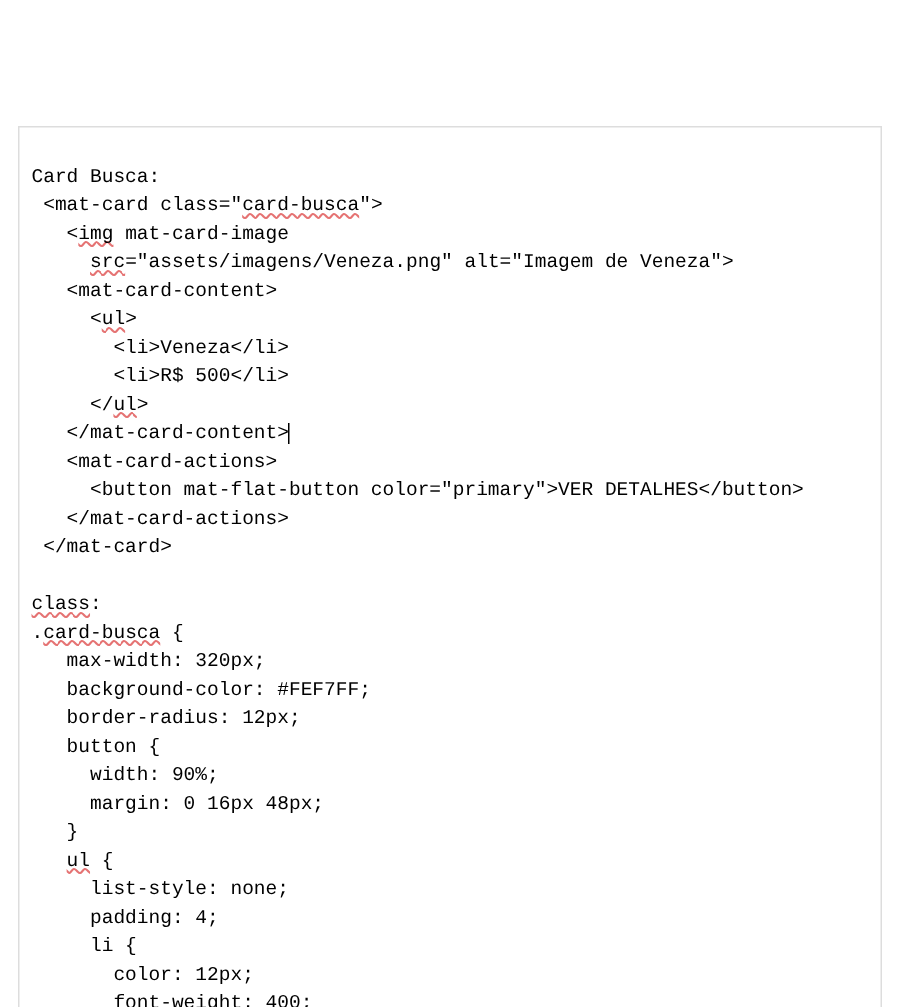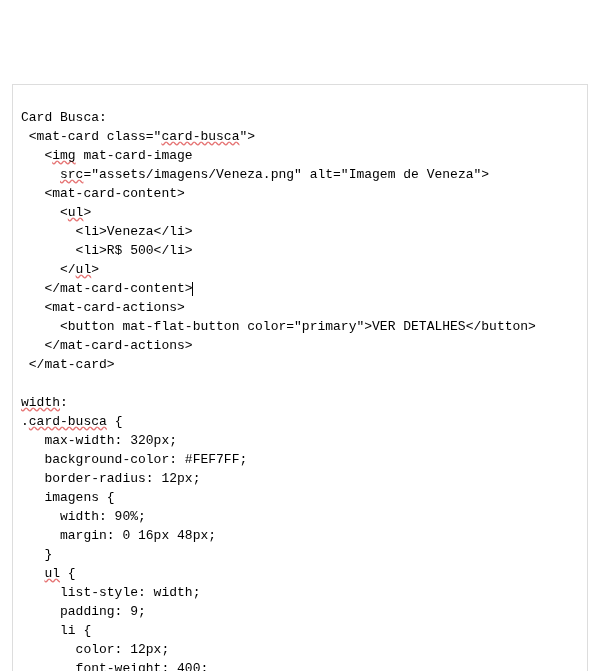--- a/index.html
+++ b/index.html
@@ -50,32 +50,32 @@
 <span><span>     &lt;</span><span class="squiggle">ul</span><span>&gt;</span></span>
 <span>       &lt;li&gt;Veneza&lt;/li&gt;</span>
 <span>       &lt;li&gt;R$ 500&lt;/li&gt;</span>
 <span><span>     &lt;/</span><span class="squiggle">ul</span><span>&gt;</span></span>
 <span><span>   &lt;/mat-card-content&gt;</span><span class="cursor"></span></span>
 <span>   &lt;mat-card-actions&gt;</span>
 <span>     &lt;button mat-flat-button color="primary"&gt;VER DETALHES&lt;/button&gt;</span>
 <span>   &lt;/mat-card-actions&gt;</span>
 <span> &lt;/mat-card&gt;</span>
 <span></span>
-<span><span class="squiggle">width</span><span>:</span></span>
+<span><span class="squiggle">class</span><span>:</span></span>
 <span><span>.</span><span class="squiggle">card-busca</span><span> {</span></span>
 <span>   max-width: 320px;</span>
 <span>   background-color: #FEF7FF;</span>
 <span>   border-radius: 12px;</span>
-<span>   imagens {</span>
+<span>   button {</span>
 <span>     width: 90%;</span>
 <span>     margin: 0 16px 48px;</span>
 <span>   }</span>
 <span><span>   </span><span class="squiggle">ul</span><span> {</span></span>
-<span>     list-style: width;</span>
-<span>     padding: 9;</span>
+<span>     list-style: none;</span>
+<span>     padding: 4;</span>
 <span>     li {</span>
 <span>       color: 12px;</span>
 <span>       font-weight: 400;</span>
 
 
 
 
 
 
 </div>

